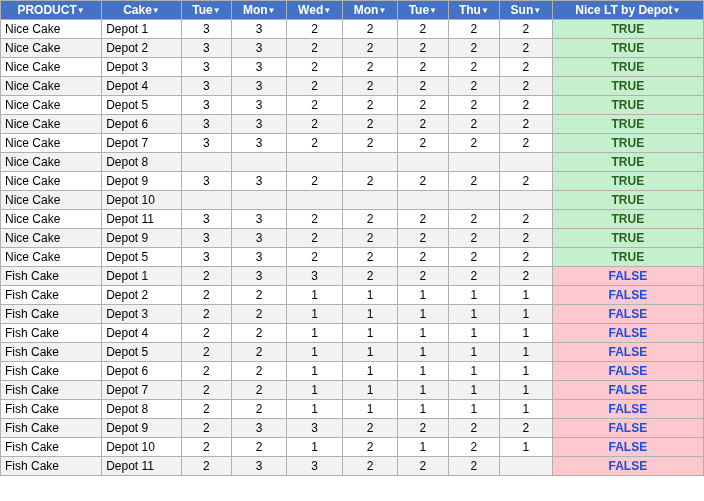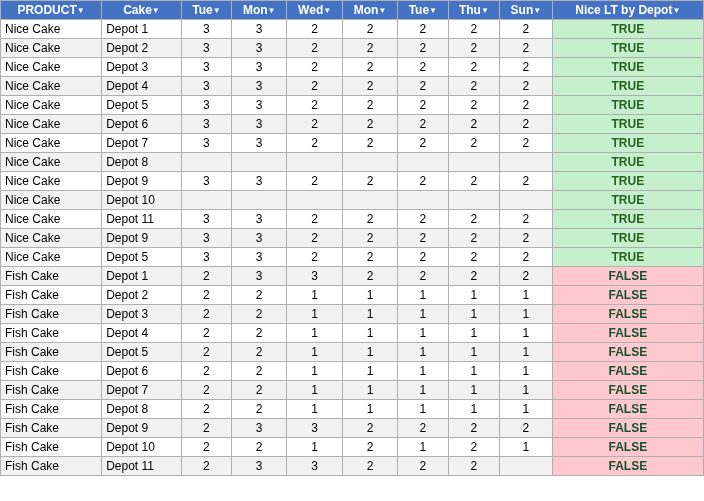--- a/index.html
+++ b/index.html
@@ -45,21 +45,21 @@
     tr:nth-child(odd) { background: #ffffff; }
     tr:nth-child(even) { background: #f2f2f2; }
 
     .true-cell {
       background: #c6efce;
       color: #276221;
       font-weight: bold;
     }
     .false-cell {
       background: #ffc7ce;
-      color: #14532d;
+      color: #1d4ed8;
       font-weight: bold;
     }
   </style>
 </head>
 <body>
 
 <table>
   <thead>
     <tr id="header-row">
         <th class="product-col">

